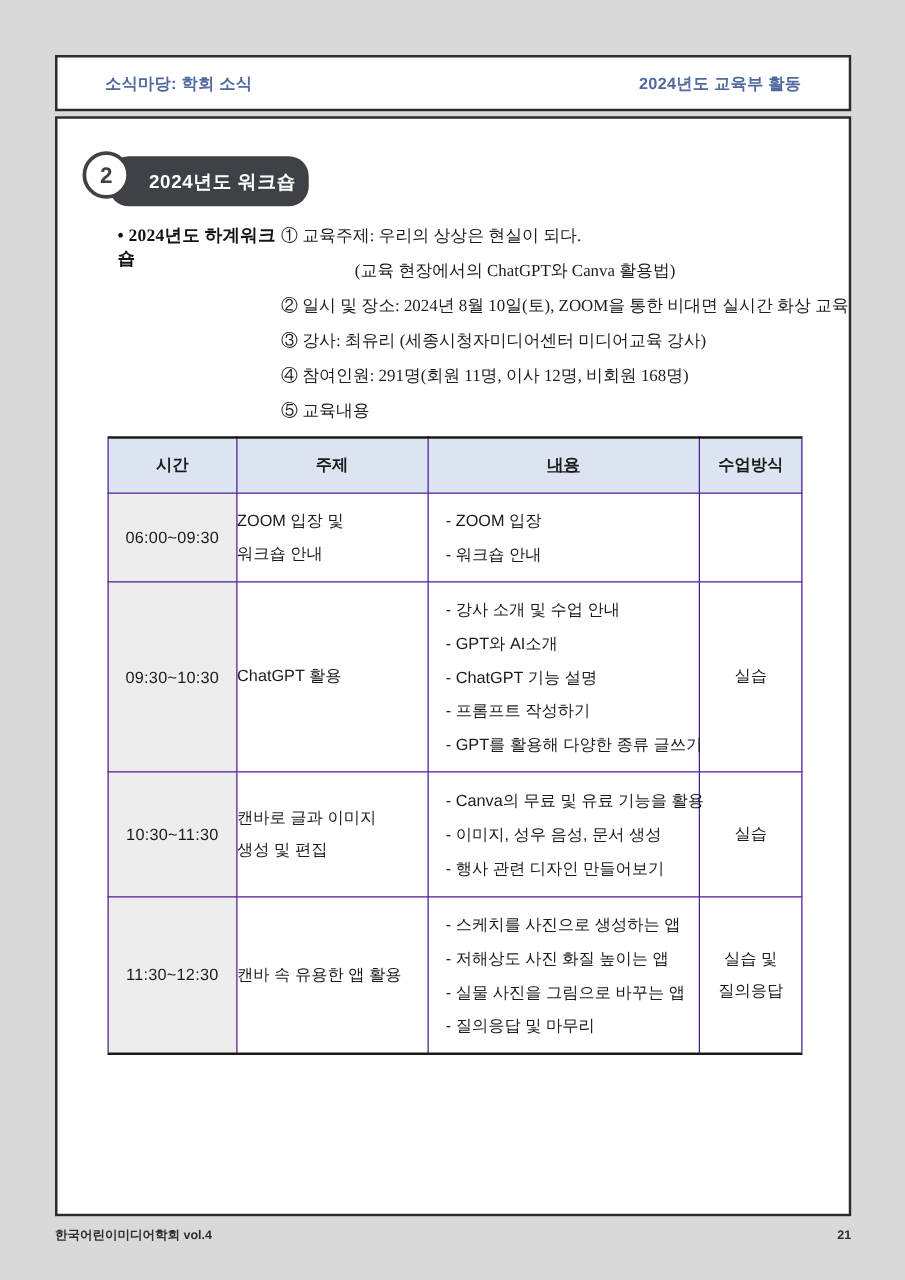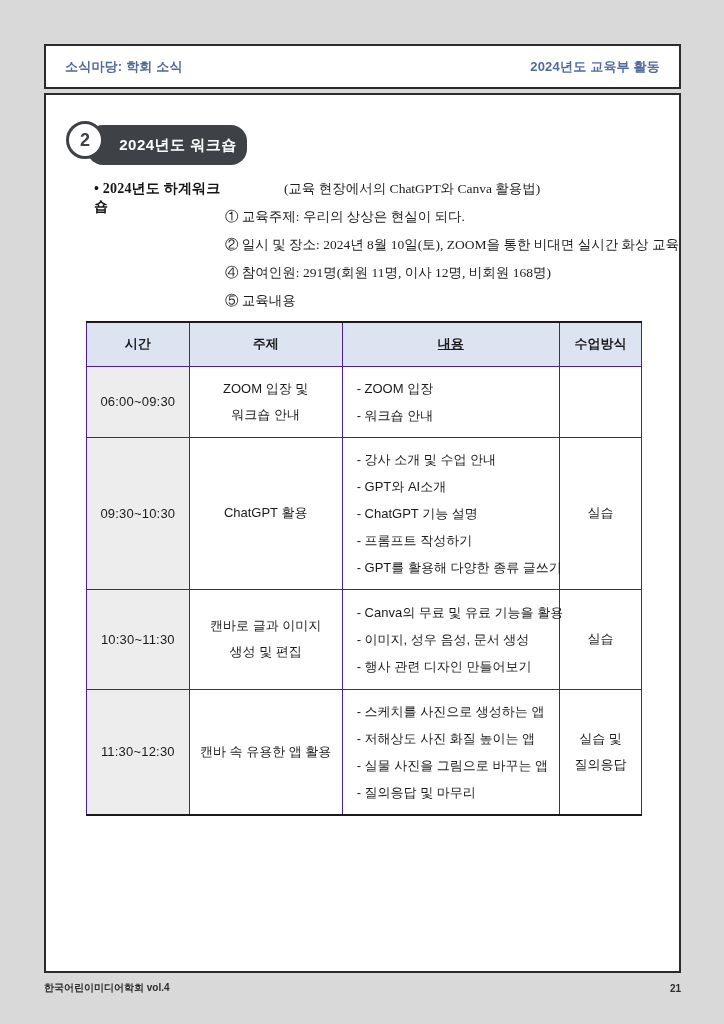--- a/index.html
+++ b/index.html
@@ -10,21 +10,21 @@
     color: #1d1d1d;
     position: relative;
     overflow: hidden;
   }
   .header-box {
     position: absolute; left: 44px; top: 44px;
     width: 637px; height: 45px;
     background: #ffffff;
     border: 2px solid #2b2b2b;
     display: flex; align-items: center; justify-content: space-between;
-    padding: 0 19px;
+    padding: 0 38px;
   }
   .header-box .htext {
     font-size: 13px; font-weight: bold; color: #50699f;
     letter-spacing: 0.2px;
   }
   .content-box {
     position: absolute; left: 44px; top: 93px;
     width: 637px; height: 880px;
     background: #ffffff;
     border: 2px solid #2b2b2b;
@@ -97,21 +97,21 @@
     background: #dce3f1;
     height: 44px;
     font-weight: bold;
     text-align: center;
   }
   td.c-time {
     background: #ededed;
     text-align: center;
     letter-spacing: 0.2px;
   }
-  td.c-topic { text-align: center; margin-top: 48px; }
+  td.c-topic { text-align: left; margin-top: 48px; }
   td.c-topic .ln { line-height: 26px; }
   td.c-content { text-align: left; padding: 8px 8px 8px 14px; }
   td.c-content .ln { line-height: 27px; white-space: nowrap; }
   td.c-method { text-align: center; }
   td.c-method .ln { line-height: 26px; }
   
   .footer {
     position: absolute; left: 44px; top: 981px;
     width: 637px;
     display: flex; justify-content: space-between; align-items: center;
@@ -128,23 +128,24 @@
 
 <div class="content-box">
   <div class="badge">
     <span class="num-circle">2</span>
     <span class="pill">2024년도 워크숍</span>
   </div>
 
   <div class="intro">
     <div class="bullet-label">• 2024년도 하계워크숍</div>
     <div>
+        <div class="intro-line">① 교육주제: 우리의 상상은 현실이 되다.</div>
         <div class="intro-line indent">(교육 현장에서의 ChatGPT와 Canva 활용법)</div>
-        <div class="intro-line">① 교육주제: 우리의 상상은 현실이 되다.</div>
         <div class="intro-line">② 일시 및 장소: 2024년 8월 10일(토), ZOOM을 통한 비대면 실시간 화상 교육</div>
+        <div class="intro-line">③ 강사: 최유리 (세종시청자미디어센터 미디어교육 강사)</div>
         <div class="intro-line">④ 참여인원: 291명(회원 11명, 이사 12명, 비회원 168명)</div>
         <div class="intro-line">⑤ 교육내용</div>
       </div>
   </div>
 
   <table class="schedule">
     <thead>
       <tr class="hdr">
           <th style="width: 94px;">시간</th>
           <th style="width: 140px;">주제</th>

